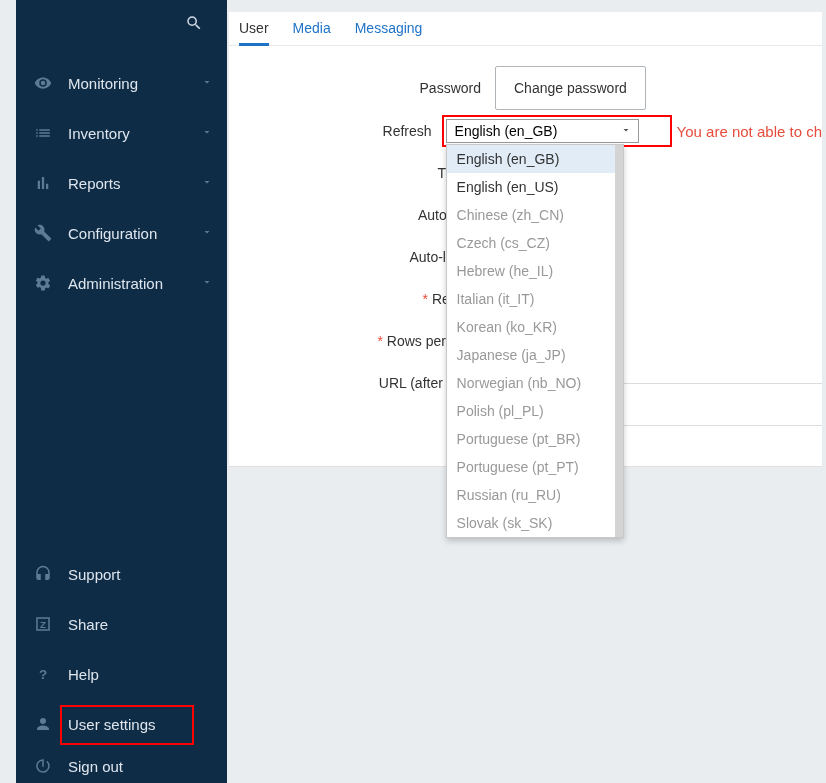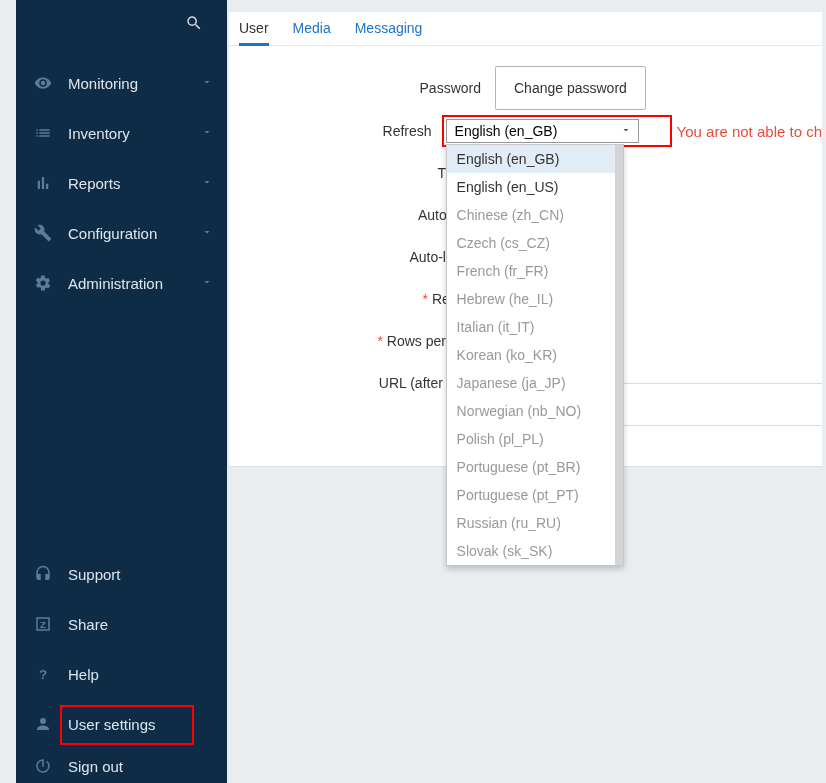--- a/index.html
+++ b/index.html
@@ -379,21 +379,20 @@
                     <path d="M7 10l5 5 5-5z"></path>
                   </svg></span>
             </div>
 
             <div class="dropdown">
               <div class="dropdown-inner" id="dropdown-inner">
                   <div class="opt enabled selected">English (en_GB)</div>
                   <div class="opt enabled">English (en_US)</div>
                   <div class="opt">Chinese (zh_CN)</div>
                   <div class="opt">Czech (cs_CZ)</div>
-                  <div class="opt">French (fr_FR)</div>
                   <div class="opt">Hebrew (he_IL)</div>
                   <div class="opt">Italian (it_IT)</div>
                   <div class="opt">Korean (ko_KR)</div>
                   <div class="opt">Japanese (ja_JP)</div>
                   <div class="opt">Norwegian (nb_NO)</div>
                   <div class="opt">Polish (pl_PL)</div>
                   <div class="opt">Portuguese (pt_BR)</div>
                   <div class="opt">Portuguese (pt_PT)</div>
                   <div class="opt">Russian (ru_RU)</div>
                   <div class="opt">Slovak (sk_SK)</div>

